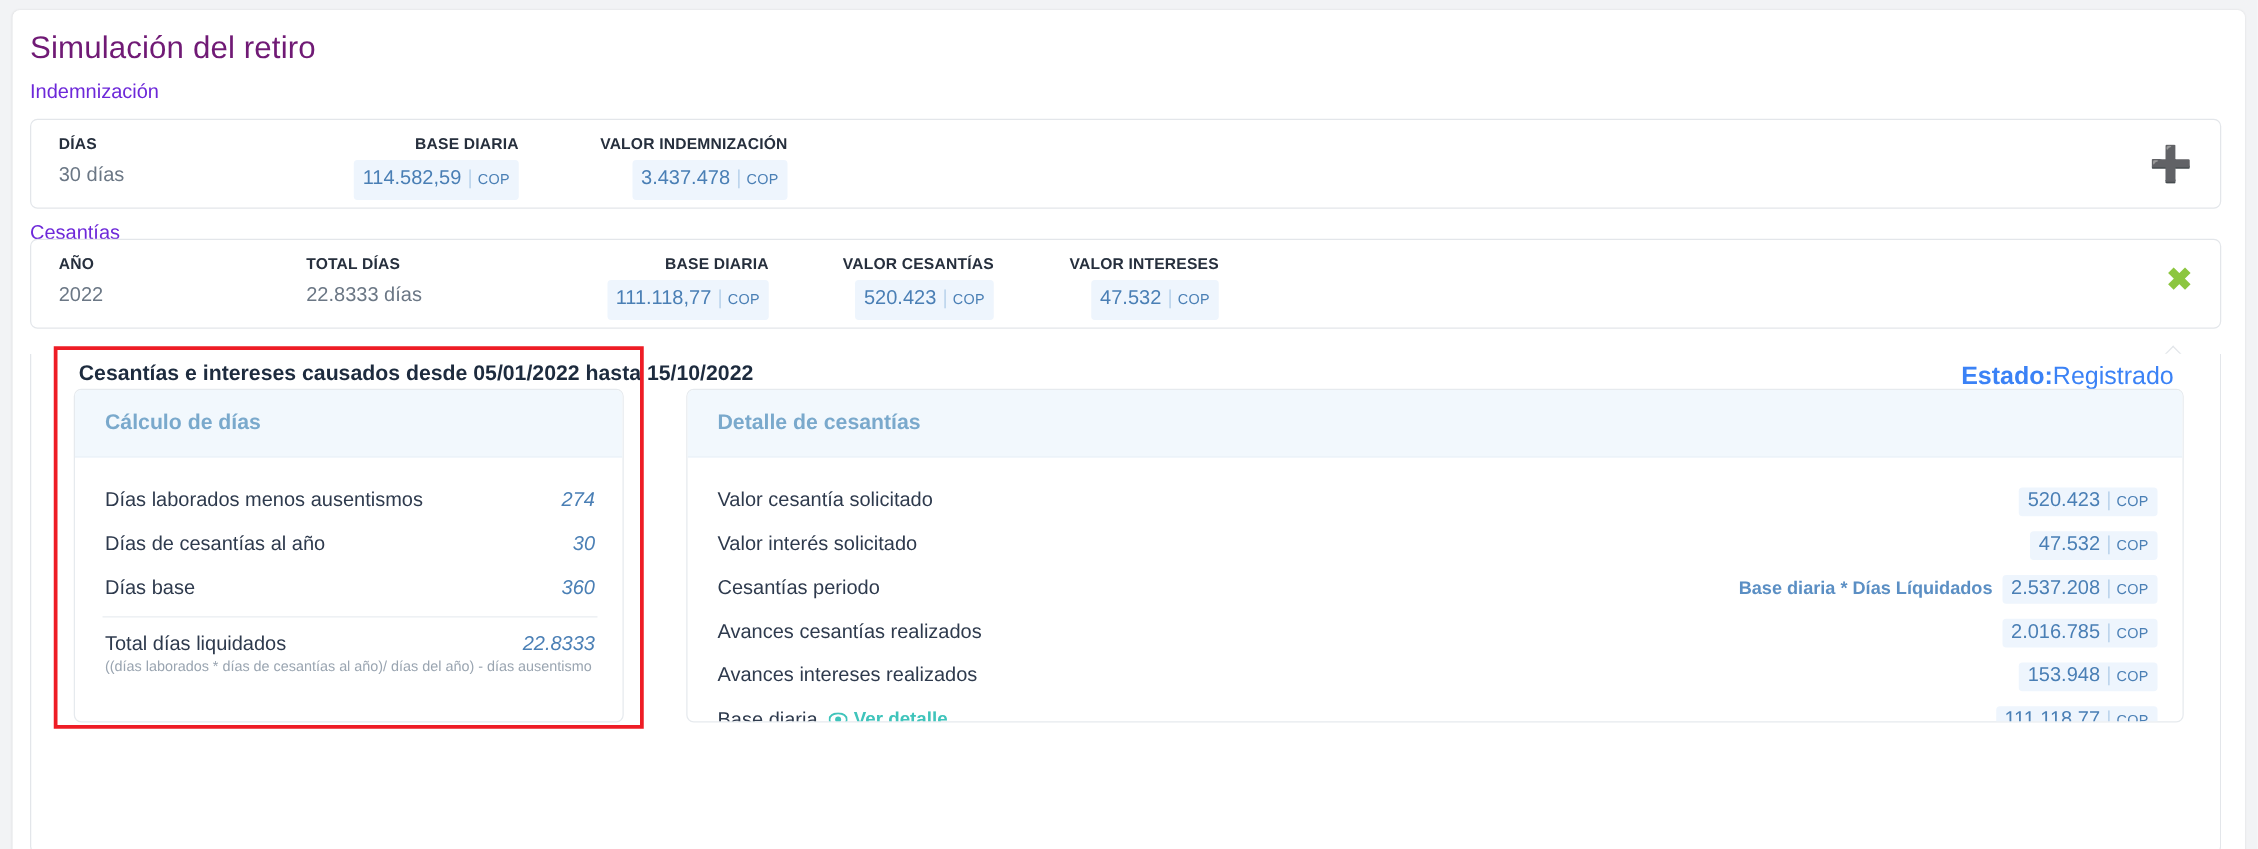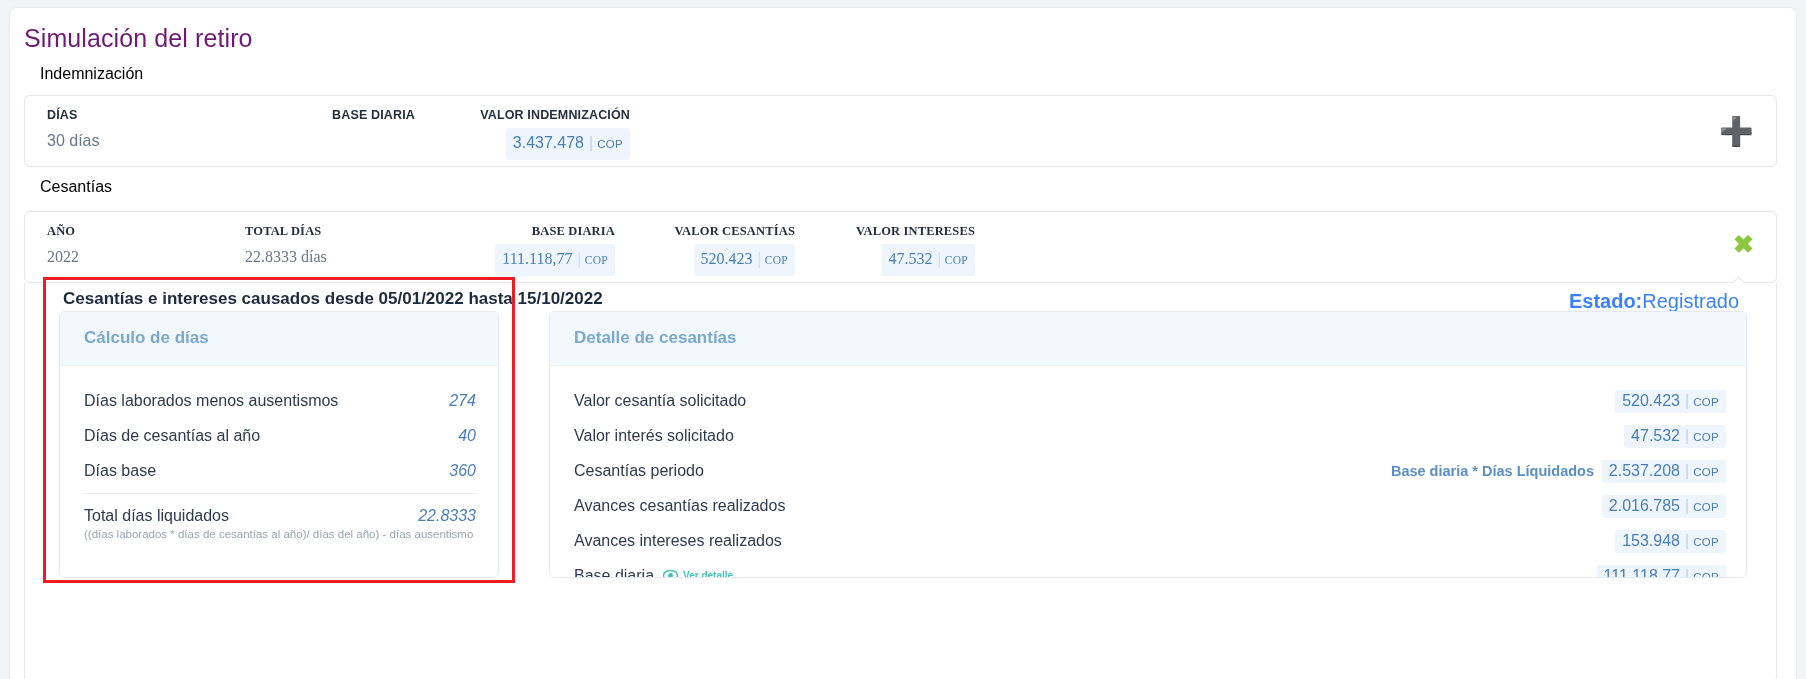--- a/index.html
+++ b/index.html
@@ -28,38 +28,37 @@
     top: 16px;
     font-size: 25px;
     color: #701a75;
     font-weight: 400;
     letter-spacing: .1px;
   }
   .section-label {
     position: absolute;
     left: 14px;
     font-size: 16px;
-    color: #000000;
+    color: #6d28d9;
     font-weight: 400;
-    margin-left: 16px;
   }
   #label-indemnizacion { top: 57px; }
   #label-cesantias     { top: 170px; }
 
   
   .row-card {
     position: absolute;
     left: 14px;
     width: 1753px;
     background: #ffffff;
     border: 1px solid #e3e6ea;
     border-radius: 6px;
   }
   #card-indemnizacion { top: 87px;  height: 72px; padding-left: 40px; }
-  #card-cesantias     { top: 203px; height: 72px; font-family: Liberation Serif, serif; }
+  #card-cesantias     { top: 183px; height: 72px; }
 
   .col {
     position: absolute;
     top: 10px;
   }
   .col-head {
     font-size: 12.5px;
     font-weight: bold;
     color: #262f3d;
     letter-spacing: .15px;
@@ -256,21 +255,21 @@
     height: 1px;
     background: #e9edf1;
   }
 
   .eye-link {
     display: inline-flex;
     align-items: center;
     gap: 5px;
     margin-left: 9px;
     color: #3fc4bb;
-    font-size: 10px;
+    font-size: 15px;
     font-weight: bold;
     cursor: pointer;
     vertical-align: baseline;
   }
   .eye-link svg { display: block; }
 </style>
 </head>
 <body>
 
 <div class="page">
@@ -279,20 +278,25 @@
 
   <div class="section-label" id="label-indemnizacion">Indemnización</div>
 
   <div class="row-card" id="card-indemnizacion">
     <div class="col" style="left:22px;">
       <div class="col-head">DÍAS</div>
       <div class="col-val">30 días</div>
     </div>
     <div class="col right" style="left:230px; width:160px;">
       <div class="col-head">BASE DIARIA</div>
+      <div class="col-val">
+        <span class="money">
+          <span>114.582,59</span><span class="sep">|</span><span class="cur">COP</span>
+        </span>
+      </div>
     </div>
     <div class="col right" style="left:380px; width:225px;">
       <div class="col-head">VALOR INDEMNIZACIÓN</div>
       <div class="col-val">
         <span class="money">
           <span>3.437.478</span><span class="sep">|</span><span class="cur">COP</span>
         </span>
       </div>
     </div>
     <div class="act-icon" id="add-indemnizacion">➕</div>
@@ -349,21 +353,21 @@
       <div class="inner-head">
         <div class="t">Cálculo de días</div>
       </div>
       <div class="inner-body">
         <div class="drow" style="top:26px;">
           <span class="lbl">Días laborados menos ausentismos</span>
           <span class="num">274</span>
         </div>
         <div class="drow" style="top:61px;">
           <span class="lbl">Días de cesantías al año</span>
-          <span class="num">40</span>
+          <span class="num">30</span>
         </div>
         <div class="drow" style="top:96px;">
           <span class="lbl">Días base</span>
           <span class="num">360</span>
         </div>
         <div class="divider" style="top:127px;"></div>
         <div class="drow" style="top:141px; height:46px;">
           <span class="lbl">Total días liquidados</span>
           <span class="sub">((días laborados * días de cesantías al año)/ días del año) - días ausentismo</span>
           <span class="num">22.8333</span>

